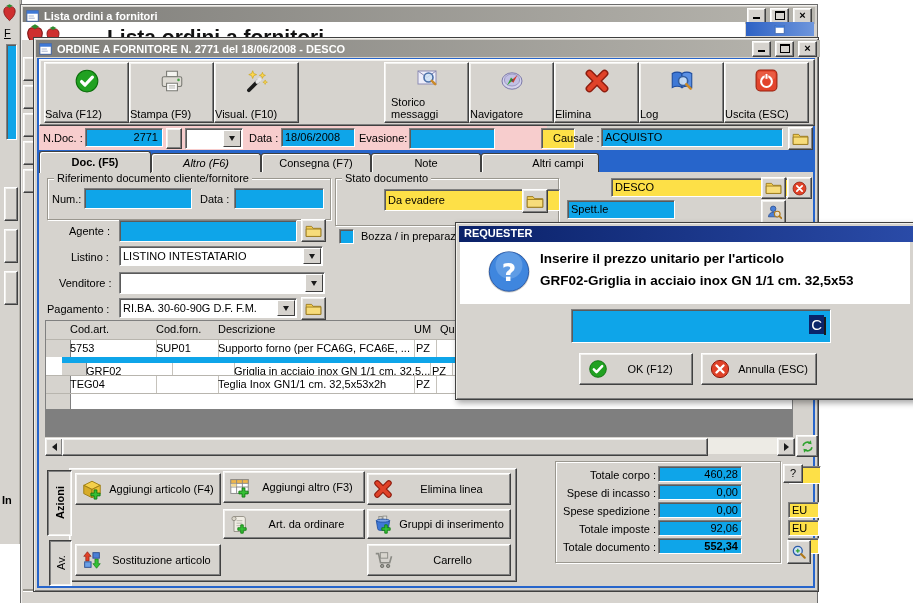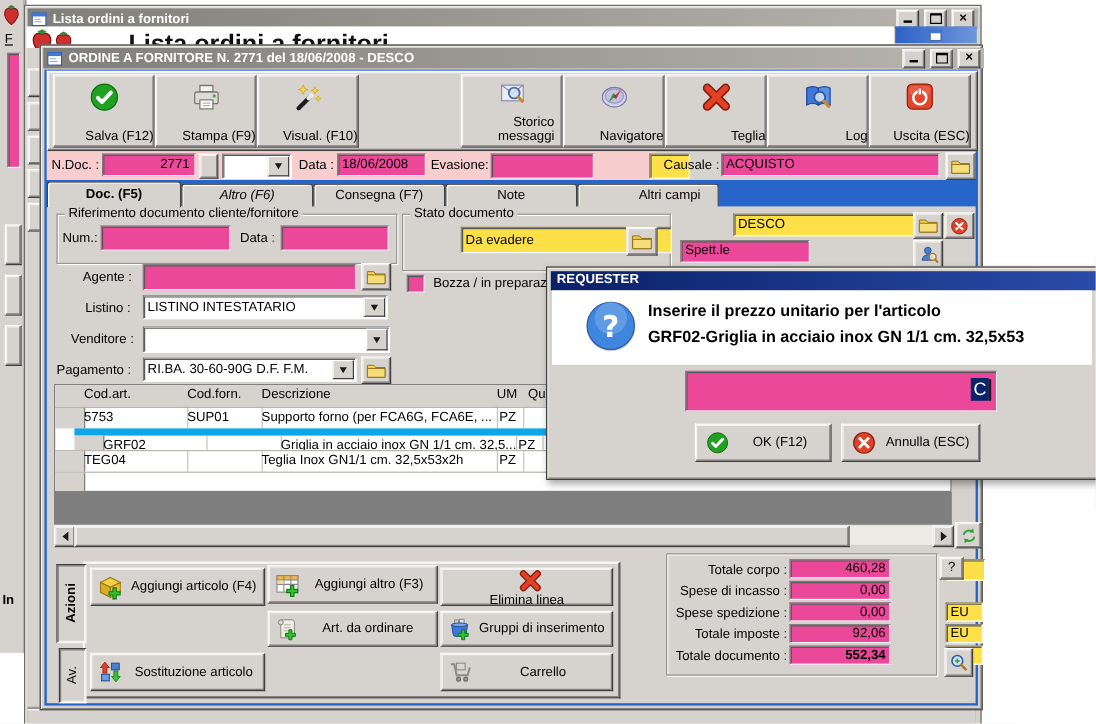--- a/index.html
+++ b/index.html
@@ -2,40 +2,40 @@
 <html><head>
 <meta charset="utf-8">
 <style>
   html,body{margin:0;padding:0;}
   #screen{position:relative;width:913px;height:603px;background:#fff;overflow:hidden;
     font-family:"Liberation Sans",sans-serif;font-size:11px;color:#000;}
   .A{position:absolute;}
   .L{font-size:11px;white-space:nowrap;}
   .R{background:#D6D3CE;border:1px solid;border-color:#FFFFFF #404040 #404040 #FFFFFF;
      box-shadow:inset -1px -1px 0 #808080, inset 1px 1px 0 #F2F1EE;}
-  .S{background:#ec4899;border:1px solid;border-color:#808080 #FFFFFF #FFFFFF #808080;
+  .S{background:#0ea5e9;border:1px solid;border-color:#808080 #FFFFFF #FFFFFF #808080;
      box-shadow:inset 1px 1px 0 #5a5a5a;}
   .SG{background:#fde047;border:1px solid;border-color:#808080 #FFFFFF #FFFFFF #808080;
      box-shadow:inset 1px 1px 0 #5a5a5a;margin-left:44px;}
   .tbar{background:linear-gradient(90deg,#7F7E7A,#B7B5AE);color:#fff;font-weight:bold;
      display:flex;align-items:center;gap:4px;padding:0 3px;}
   .wbtn{width:17px;height:14px;font-size:11px;line-height:12px;text-align:center;font-weight:bold;color:#000;}
   .gbox{border:1px solid #9a978f;box-shadow:inset 1px 1px 0 #fff,1px 1px 0 #fff;}
   .leg{position:absolute;top:-7px;left:6px;background:#D6D3CE;padding:0 3px;}
   .tab{background:#D6D3CE;border:1px solid #404040;border-bottom:none;border-radius:3px 3px 0 0;
      text-align:center;box-shadow:inset 1px 1px 0 #fff;}
   .combo{background:#fff;border:1px solid;border-color:#808080 #FFFFFF #FFFFFF #808080;
      box-shadow:inset 1px 1px 0 #5a5a5a;}
   .carr{position:absolute;right:1px;top:1px;bottom:1px;width:16px;background:#D6D3CE;
      border:1px solid;border-color:#FFFFFF #404040 #404040 #FFFFFF;display:flex;align-items:center;justify-content:center;}
   .tri{width:0;height:0;border-left:3.5px solid transparent;border-right:3.5px solid transparent;border-top:5px solid #1a1a1a;}
   .tril{width:0;height:0;border-top:4px solid transparent;border-bottom:4px solid transparent;border-right:5px solid #1a1a1a;}
   .trir{width:0;height:0;border-top:4px solid transparent;border-bottom:4px solid transparent;border-left:5px solid #1a1a1a;}
   .tbtn{display:flex;flex-direction:column;align-items:center;}
-  .tbtn .lab{position:absolute;bottom:2px;left:0;right:0;text-align:right;line-height:12px;}
+  .tbtn .lab{position:absolute;bottom:2px;left:0;right:0;text-align:left;line-height:12px;}
   .abtn{display:flex;align-items:center;}
   .abtn .lab{flex:1;text-align:center;}
   .plusov{position:absolute;right:2px;bottom:0px;}
   .cell{position:absolute;top:0;bottom:0;padding:2px 0 0 4px;white-space:nowrap;overflow:hidden;border-right:1px solid #9a978f;}
   .hdr{background:#D6D3CE;border-right:1px solid #808080;font-weight:normal;}
   .vtab{display:flex;align-items:center;justify-content:center;writing-mode:vertical-rl;transform:rotate(180deg);}
   .trow{position:absolute;height:18px;}
   .tlabel{position:absolute;right:0;top:3px;}
   svg{display:block;}
 </style>
@@ -192,21 +192,21 @@
           </span>
           <span class="lab">Navigatore</span>
         </div>
         <div class="A R tbtn" style="left:514px;top:2px;width:83px;height:59px;">
           <span style="margin-top:5px;">
             <svg width="26" height="26" viewBox="0 0 24 24">
                 <path d="M5 5l14 14M19 5L5 19" stroke="#8E1C0E" stroke-width="7" stroke-linecap="round"></path>
                 <path d="M5 5l14 14M19 5L5 19" stroke="#E04228" stroke-width="4.4" stroke-linecap="round"></path>
               </svg>
           </span>
-          <span class="lab">Teglia</span>
+          <span class="lab">Elimina</span>
         </div>
         <div class="A R tbtn" style="left:599px;top:2px;width:83px;height:59px;">
           <span style="margin-top:5px;">
             <svg width="26" height="26" viewBox="0 0 24 24">
                 <path d="M3 5c3-1.6 6-1.6 9 0v13c-3-1.6-6-1.6-9 0z" fill="#3E78D6" stroke="#1E4C9E"></path>
                 <path d="M21 5c-3-1.6-6-1.6-9 0v13c3-1.6 6-1.6 9 0z" fill="#5B90E4" stroke="#1E4C9E"></path>
                 <circle cx="13" cy="12" r="4.2" fill="#CFE2F5" fill-opacity=".9" stroke="#345E9E" stroke-width="1.5"></circle>
                 <path d="M16 15l4 4" stroke="#C98A2C" stroke-width="2.4" stroke-linecap="round"></path>
               </svg>
           </span>
@@ -477,21 +477,21 @@
                 <rect x="2.5" y="8.5" width="5.5" height="3" fill="#F6D98F"></rect>
               </svg>
             <span class="plusov">
                 <svg width="11" height="11" viewBox="0 0 12 12">
                   <path d="M4.5 1h3v3.5H11v3H7.5V11h-3V7.5H1v-3h3.5z" fill="#35C035" stroke="#0E7A0E"></path>
                 </svg>
               </span>
           </span>
           <span class="lab">Aggiungi altro (F3)</span>
         </div>
-        <div class="A R abtn" style="left:328px;top:301px;width:142px;height:30px;flex-direction:column;">
+        <div class="A R abtn" style="left:328px;top:301px;width:142px;height:30px;">
           <span style="margin-left:5px;">
             <svg width="20" height="20" viewBox="0 0 24 24">
                 <path d="M5 5l14 14M19 5L5 19" stroke="#8E1C0E" stroke-width="7" stroke-linecap="round"></path>
                 <path d="M5 5l14 14M19 5L5 19" stroke="#E04228" stroke-width="4.4" stroke-linecap="round"></path>
               </svg>
           </span>
           <span class="lab">Elimina linea</span>
         </div>
         <div class="A R abtn" style="left:184px;top:337px;width:140px;height:28px;">
           <span style="margin-left:5px;position:relative;">

